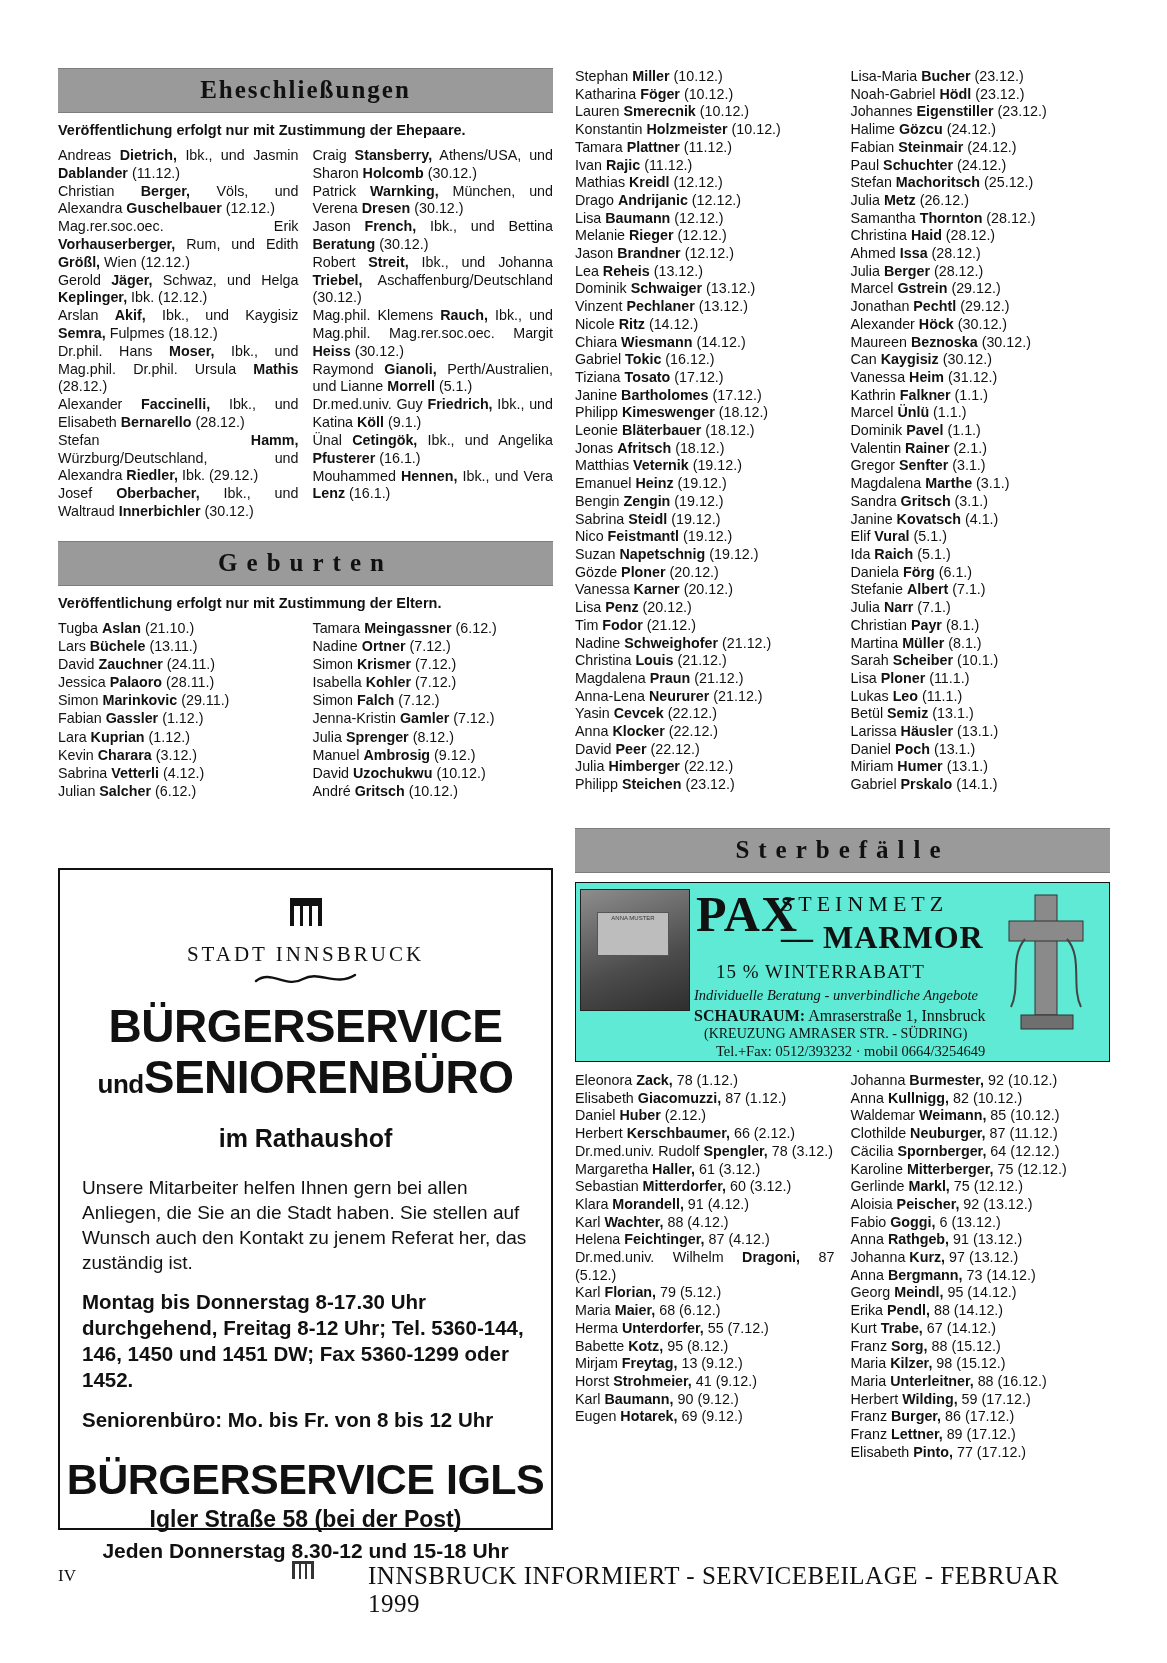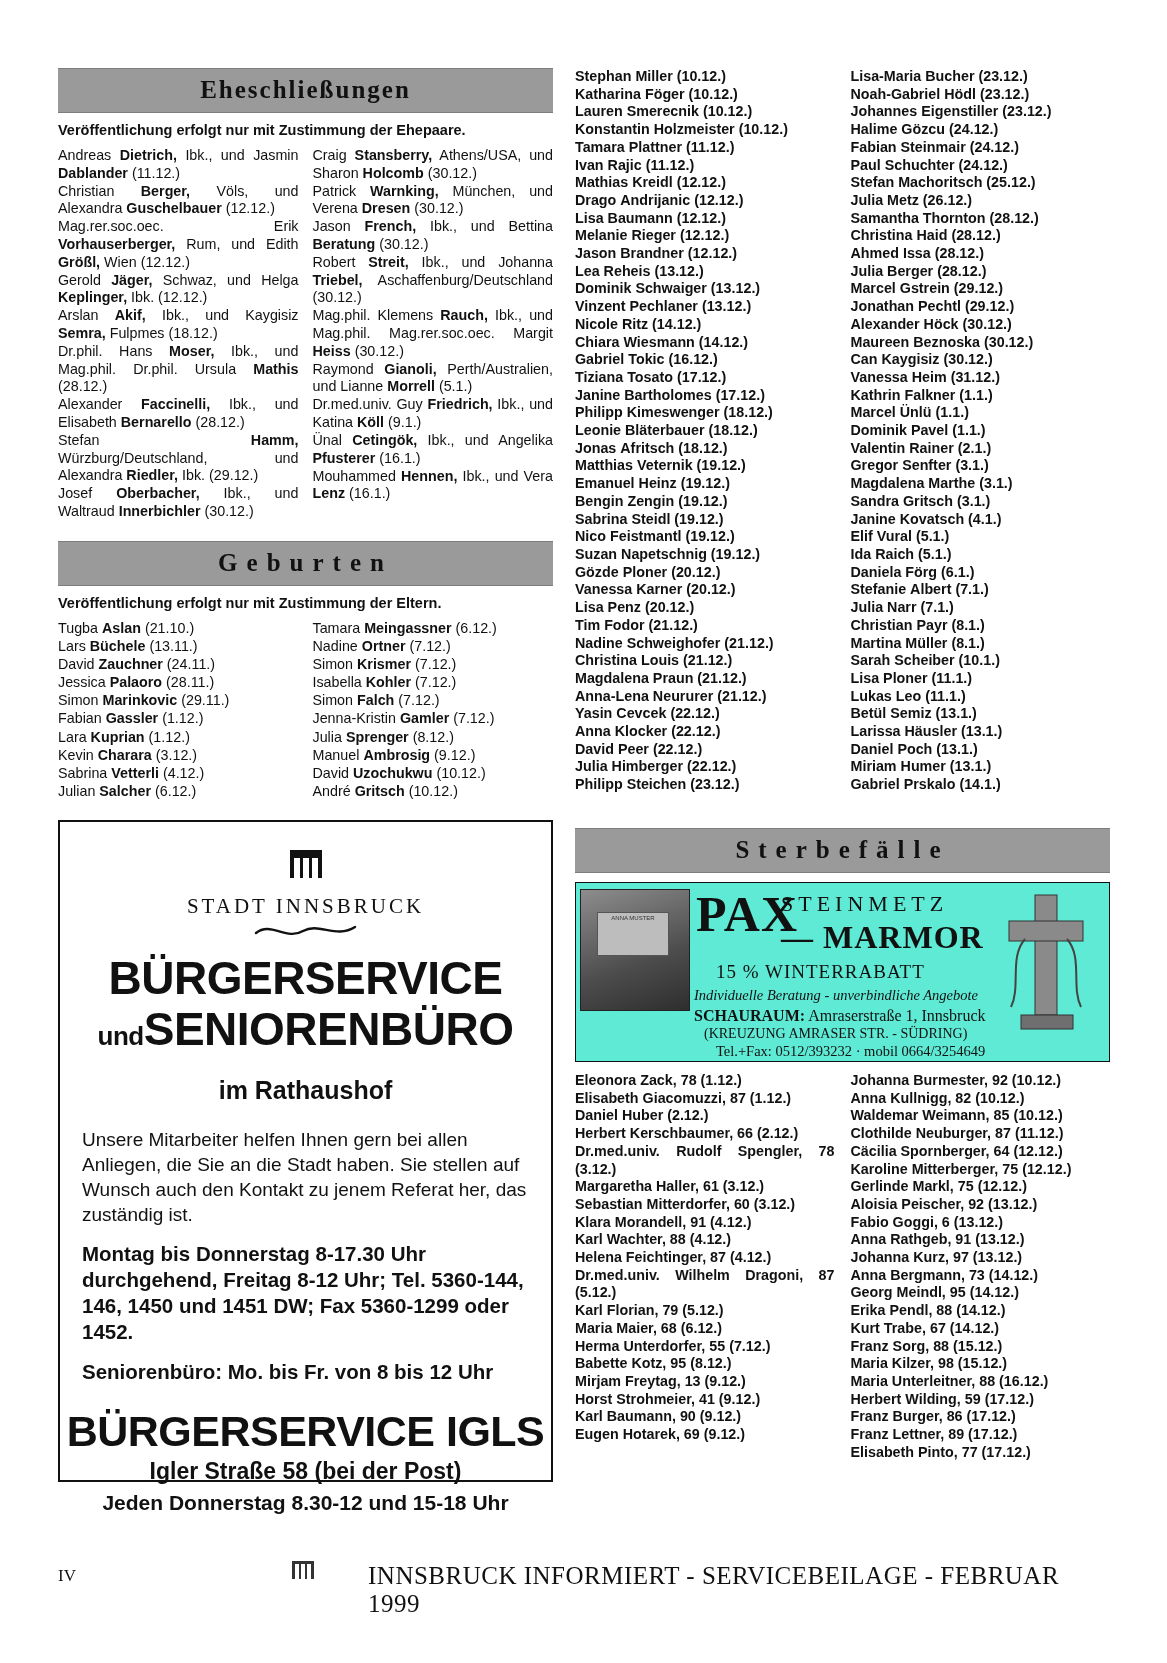--- a/index.html
+++ b/index.html
@@ -71,34 +71,33 @@
   
   #right-col {
     position: absolute;
     left: 575px;
     top: 68px;
     width: 535px;
   }
   .rcols {
     display: flex;
     gap: 16px;
-    font-weight: bold;
   }
   .rcol { flex: 1 1 0; }
   .rentry {
     font-size: 14.3px;
     line-height: 17.7px;
     white-space: nowrap;
   }
 
   
   #ad-buergerservice {
     position: absolute;
     left: 58px;
-    top: 820px;
+    top: 868px;
     width: 495px;
     height: 662px;
     border: 2px solid #111;
     background: #fff;
     box-sizing: border-box;
     text-align: center;
   }
   .wappen {
     margin-top: 28px;
     font-size: 26px;

